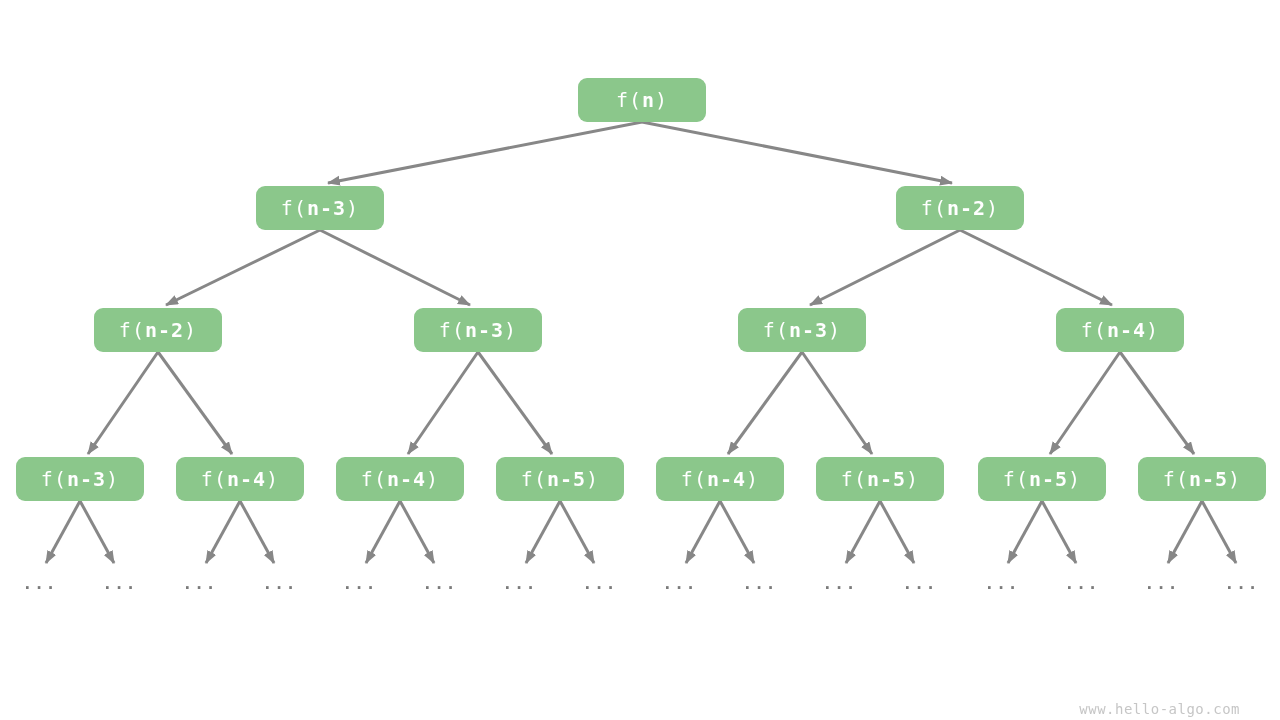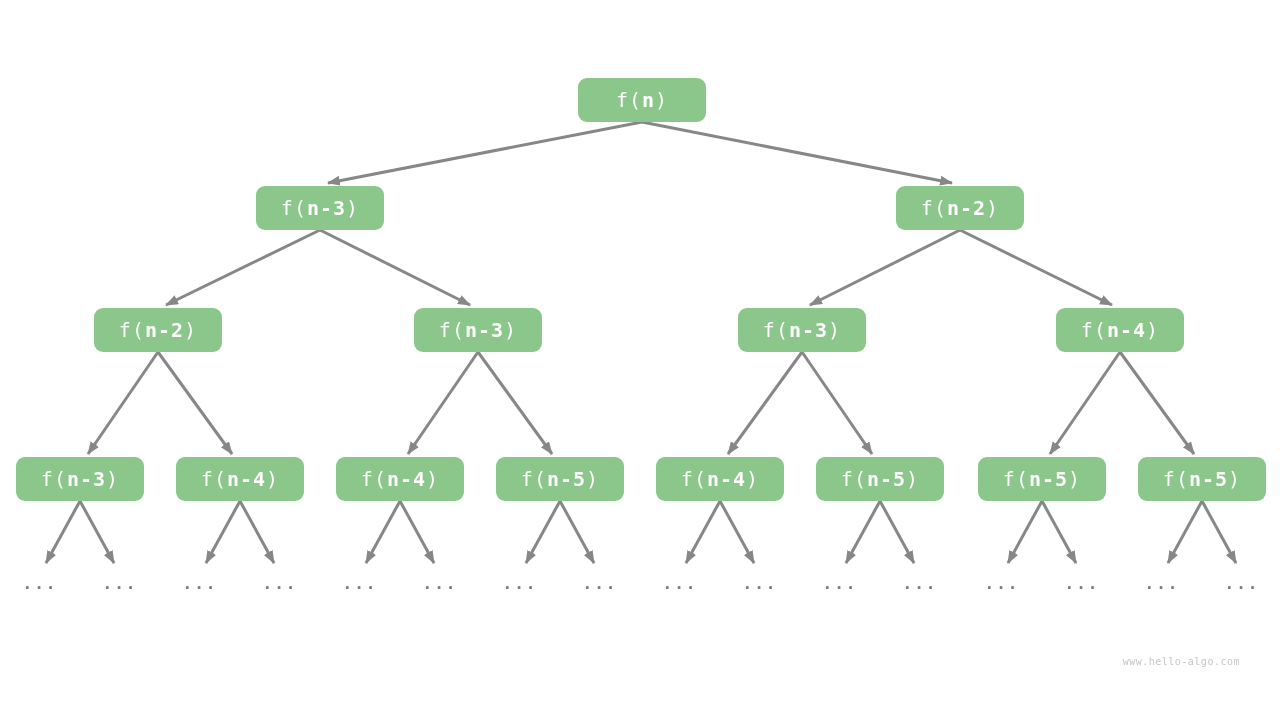--- a/index.html
+++ b/index.html
@@ -34,23 +34,23 @@
   .ellipsis {
     position: absolute;
     transform: translate(-50%, -58%);
     font-size: 16px;
     font-weight: bold;
     letter-spacing: 2px;
     line-height: 1;
   }
   .watermark {
     position: absolute;
-    top: 656px;
+    top: 701px;
     right: 40px;
-    font-size: 10px;
+    font-size: 14px;
     letter-spacing: 0.5px;
   }
 </style>
 </head>
 <body>
 
 <div class="canvas" style="background: rgb(255, 255, 255);">
   <svg class="edges-layer" width="1280" height="720" viewBox="0 0 1280 720" xmlns="http://www.w3.org/2000/svg">
       <defs>
         <marker id="arrowhead" markerUnits="userSpaceOnUse" markerWidth="16" markerHeight="12" refX="12" refY="5" orient="auto">

